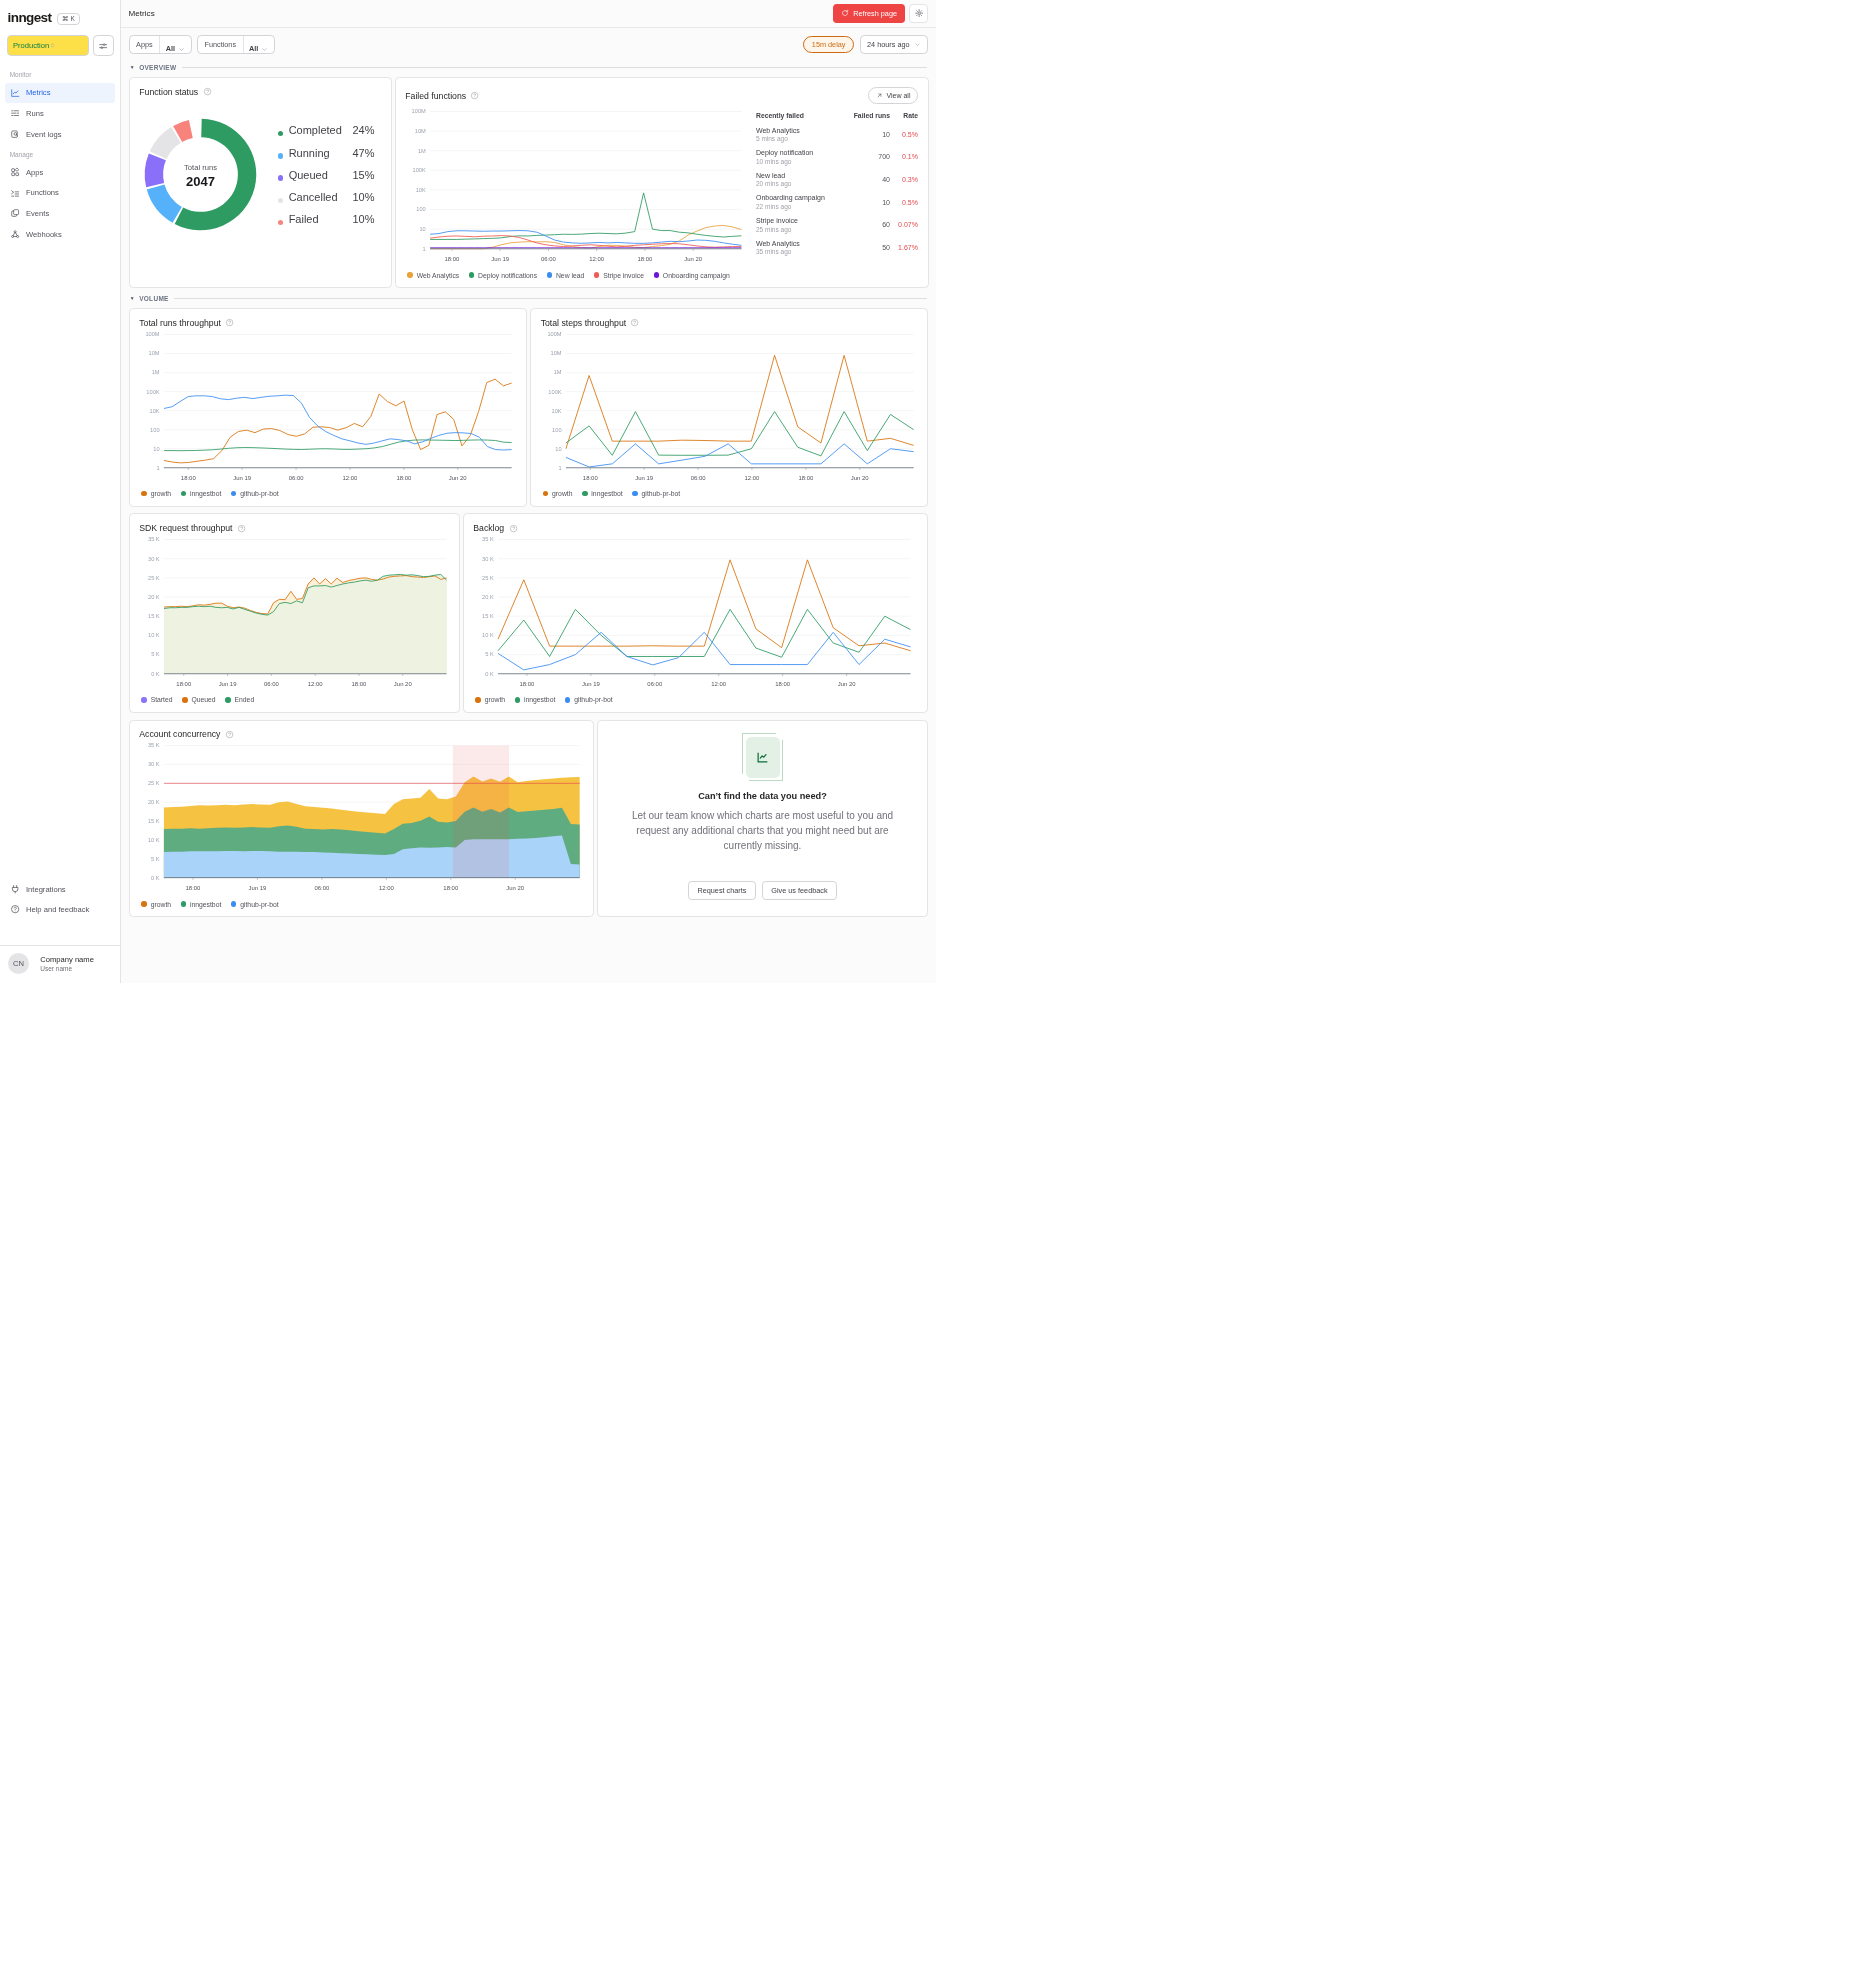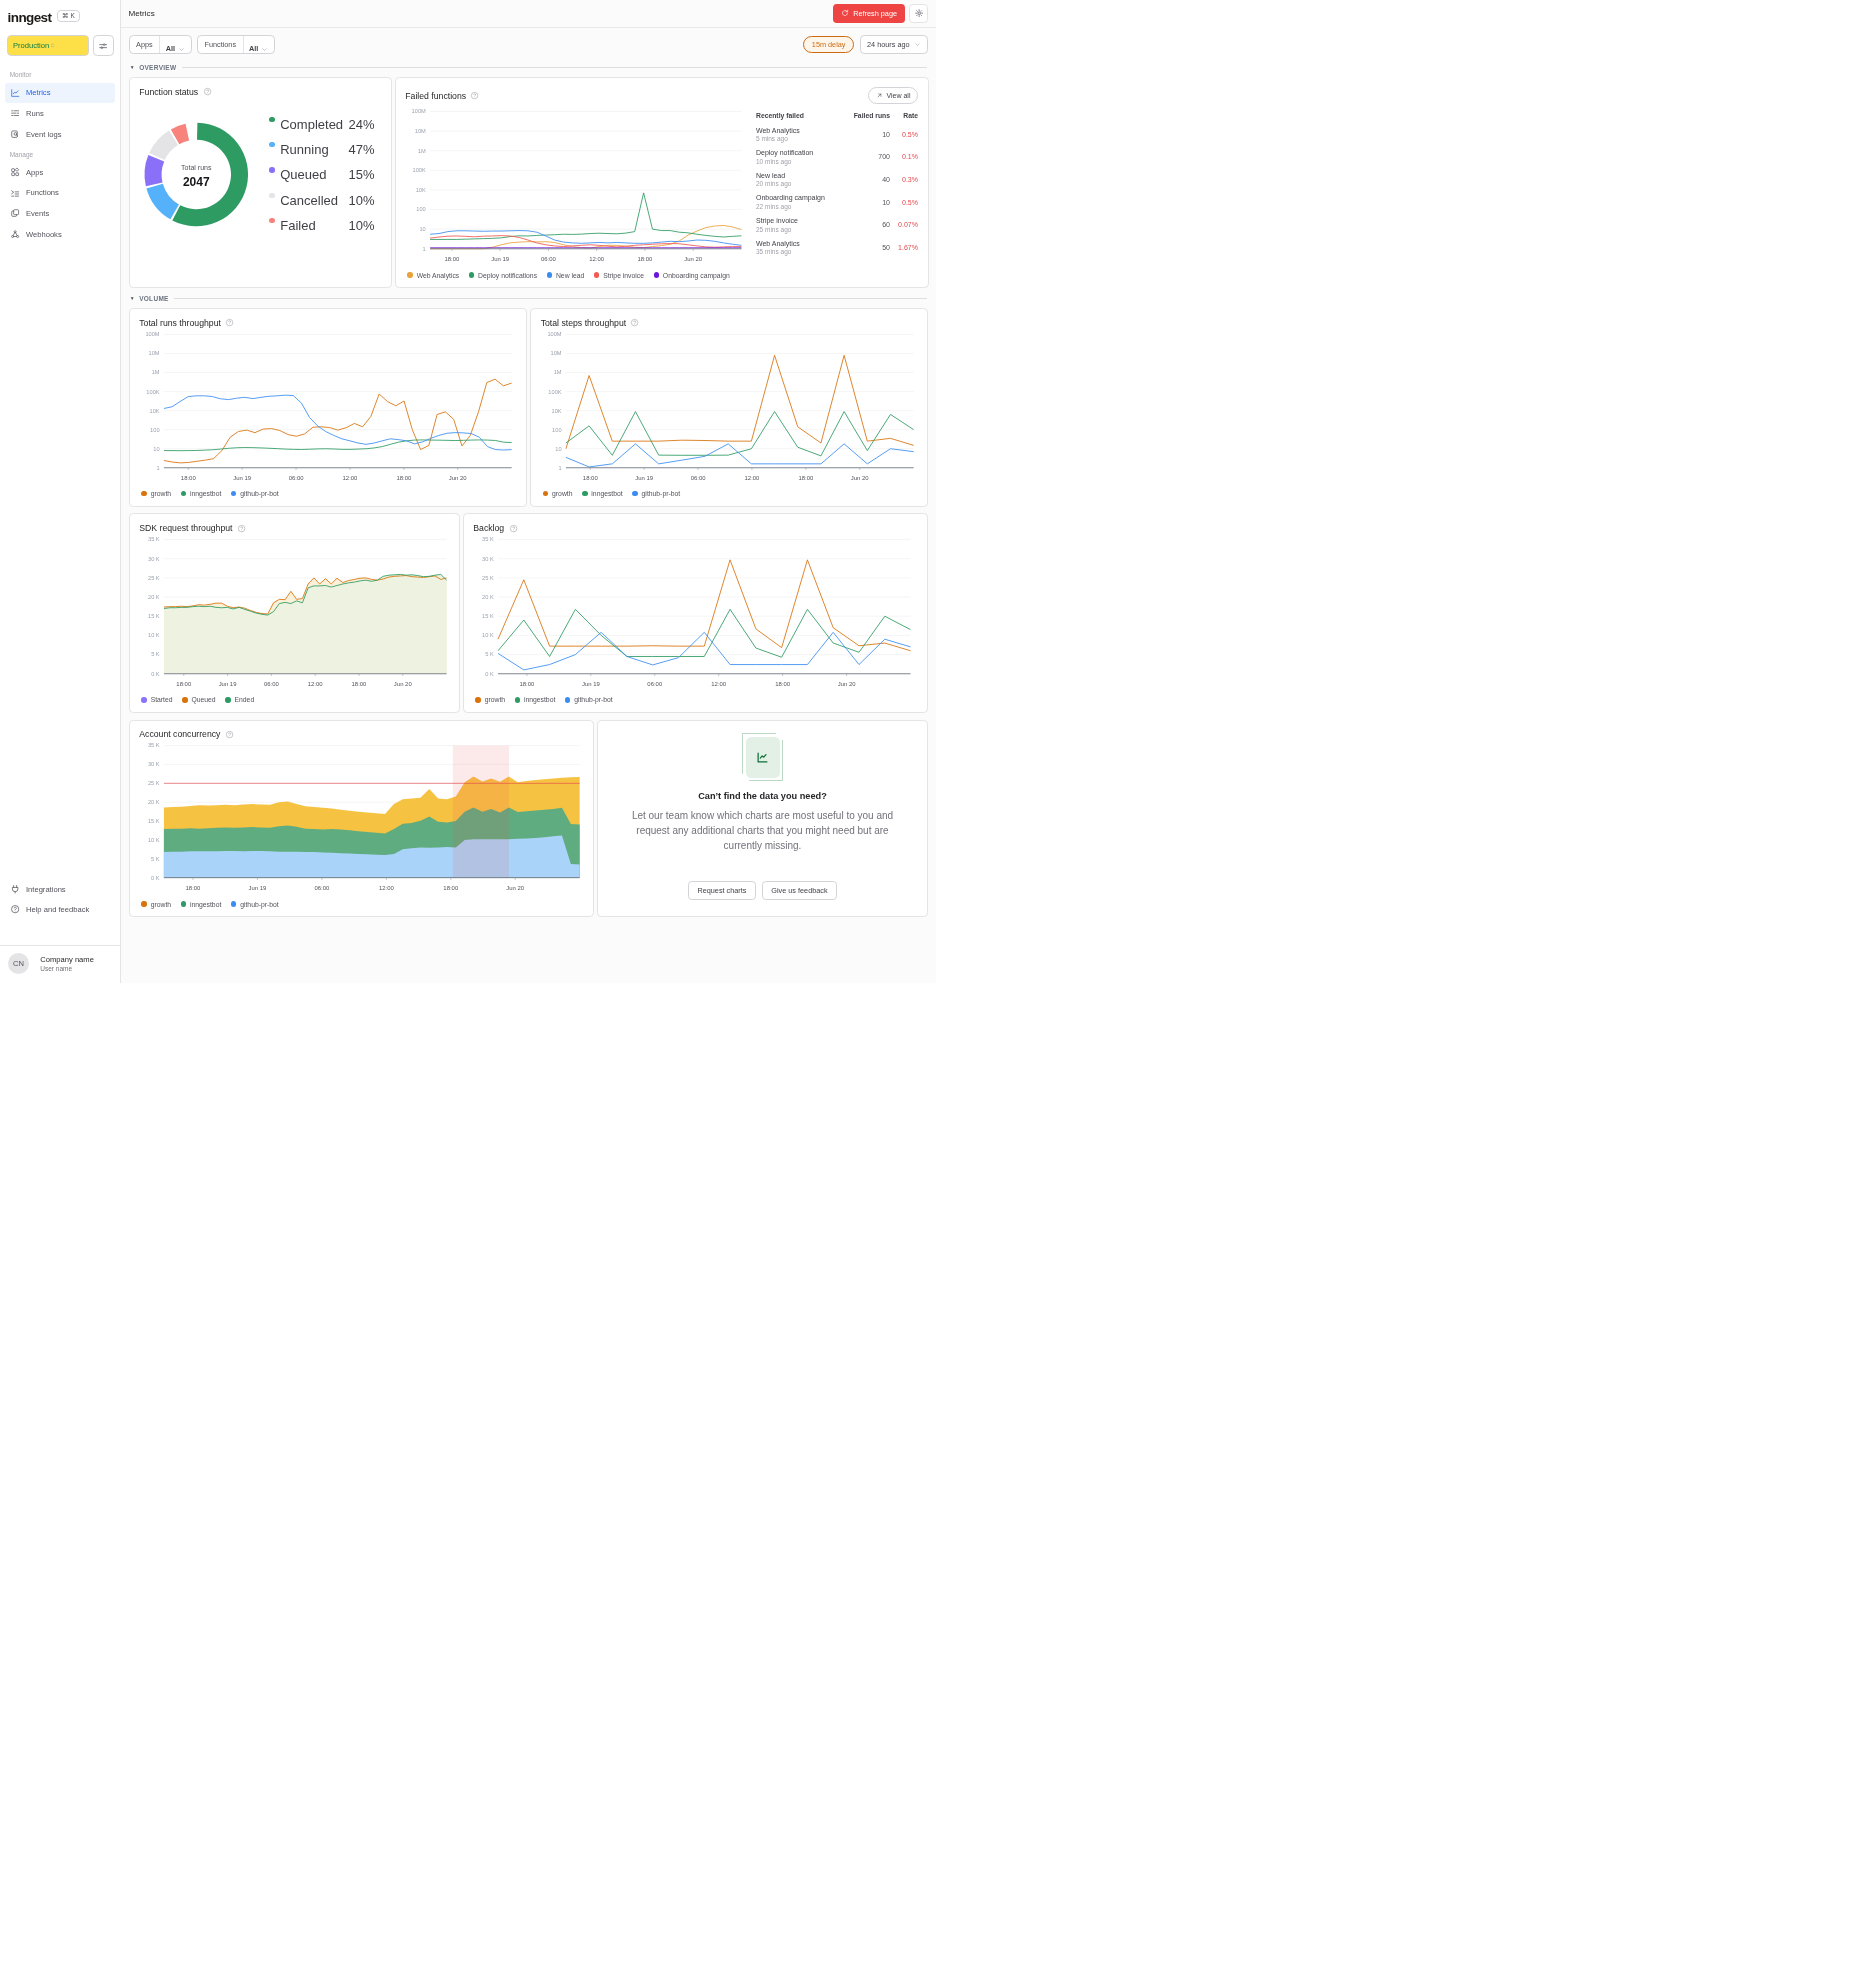--- a/index.html
+++ b/index.html
@@ -1,21 +1,21 @@
 <!DOCTYPE html>
 <html style="font-size:8.7px"><head>
 <meta charset="utf-8">
 <style>
   *{box-sizing:border-box;margin:0;padding:0}
   html,body{width:936px;height:983px}
   body{font-family:"Liberation Sans",sans-serif;color:#3F3F46;background:#fff;overflow:hidden}
   .app{display:flex;width:100%;height:100%}
   
   .sidebar{width:121px;min-width:121px;border-right:0.5px solid #E4E4E7;display:flex;flex-direction:column;background:#fff}
-  .logo-row{display:flex;align-items:flex-start;gap:5.4px;padding:9.7px 7.6px 4.3px}
+  .logo-row{display:flex;align-items:flex-end;gap:5.4px;padding:9.7px 7.6px 4.3px}
   .logo{font-weight:bold;font-size:13.5px;letter-spacing:-0.6px;color:#1C1917}
   .kbd{border:0.5px solid #D4D4D8;border-radius:3.8px;padding:1.1px 4.3px;font-size:6.5px;color:#52525B;background:#fff}
   .env-row{display:flex;gap:4.3px;padding:6.5px 6.5px 2.2px}
   .env-select{flex:1;display:flex;align-items:center;height:20.6px;border:0.5px solid #D4D4D8;border-radius:4.3px;background:#fde047;padding:0 5.4px;font-size:7.6px;color:#0B7D46;font-weight:500;cursor:pointer}
   .icon-btn{width:20.6px;height:20.6px;border:0.5px solid #D4D4D8;border-radius:4.3px;background:#fff;display:flex;align-items:center;justify-content:center;color:#52525B;cursor:pointer}
   .nav{padding:7.6px 5.4px 0;display:flex;flex-direction:column;gap:1.1px}
   .nav-label{font-size:6.5px;color:#A1A1AA;padding:5.4px 4.3px 3.2px}
   .nav-item{display:flex;align-items:center;gap:5.4px;height:20.6px;padding:0 4.9px;border-radius:3.2px;font-size:7.6px;color:#52525B;cursor:pointer}
   .nav-item.active{background:#EDF4FE;color:#2563EB;font-weight:500}
   .icon{display:inline-flex;align-items:center;justify-content:center}
@@ -53,21 +53,21 @@
   .card{background:#fff;border:0.5px solid #E4E4E7;border-radius:4.3px;padding:8.7px 9.7px}
   .card-title-row{display:flex;align-items:center;gap:4.3px}
   .card-title{font-size:8.7px;color:#27272A}
   .help{color:#A1A1AA}
   .help svg{width:9.2px;height:9.2px;stroke-width:1.5}
   .view-all{margin-left:auto;display:flex;gap:3.8px;align-items:center;height:17.3px;padding:0 6.5px;border:0.5px solid #D4D4D8;border-radius:8.7px;background:#fff;font-size:7px;color:#3F3F46;cursor:pointer}
   .view-all svg{width:7px;height:7px;stroke:#52525B;fill:none;stroke-width:2}
   
   .fs-body{display:flex;align-items:center;gap:18.4px;padding:19.5px 3.2px 0}
   .fs-legend{flex:1;display:flex;flex-direction:column;gap:10.3px;padding-right:3.2px}
-  .leg-row{display:flex;align-items:flex-start;gap:5.4px;font-size:13px;color:#3F3F46}
+  .leg-row{display:flex;align-items:flex-end;gap:5.4px;font-size:11px;color:#3F3F46}
   .dot{width:5.4px;height:5.4px;border-radius:50%;display:inline-block}
   .leg-val{margin-left:auto}
   
   .ff-body{display:flex;gap:9.7px;margin-top:1.1px}
   .ff-chart-col{flex:1;min-width:0}
   .ff-table{width:162px;padding-top:4.3px}
   .ff-h{display:grid;grid-template-columns:1fr 39px 28px;font-size:6.8px;font-weight:bold;color:#3F3F46;padding:2.2px 0 4.3px}
   .ff-h .r{text-align:right}
   .ff-row{display:grid;grid-template-columns:1fr 39px 28px;align-items:center;padding:3.5px 0}
   .ff-name{font-size:7px;color:#3F3F46}

